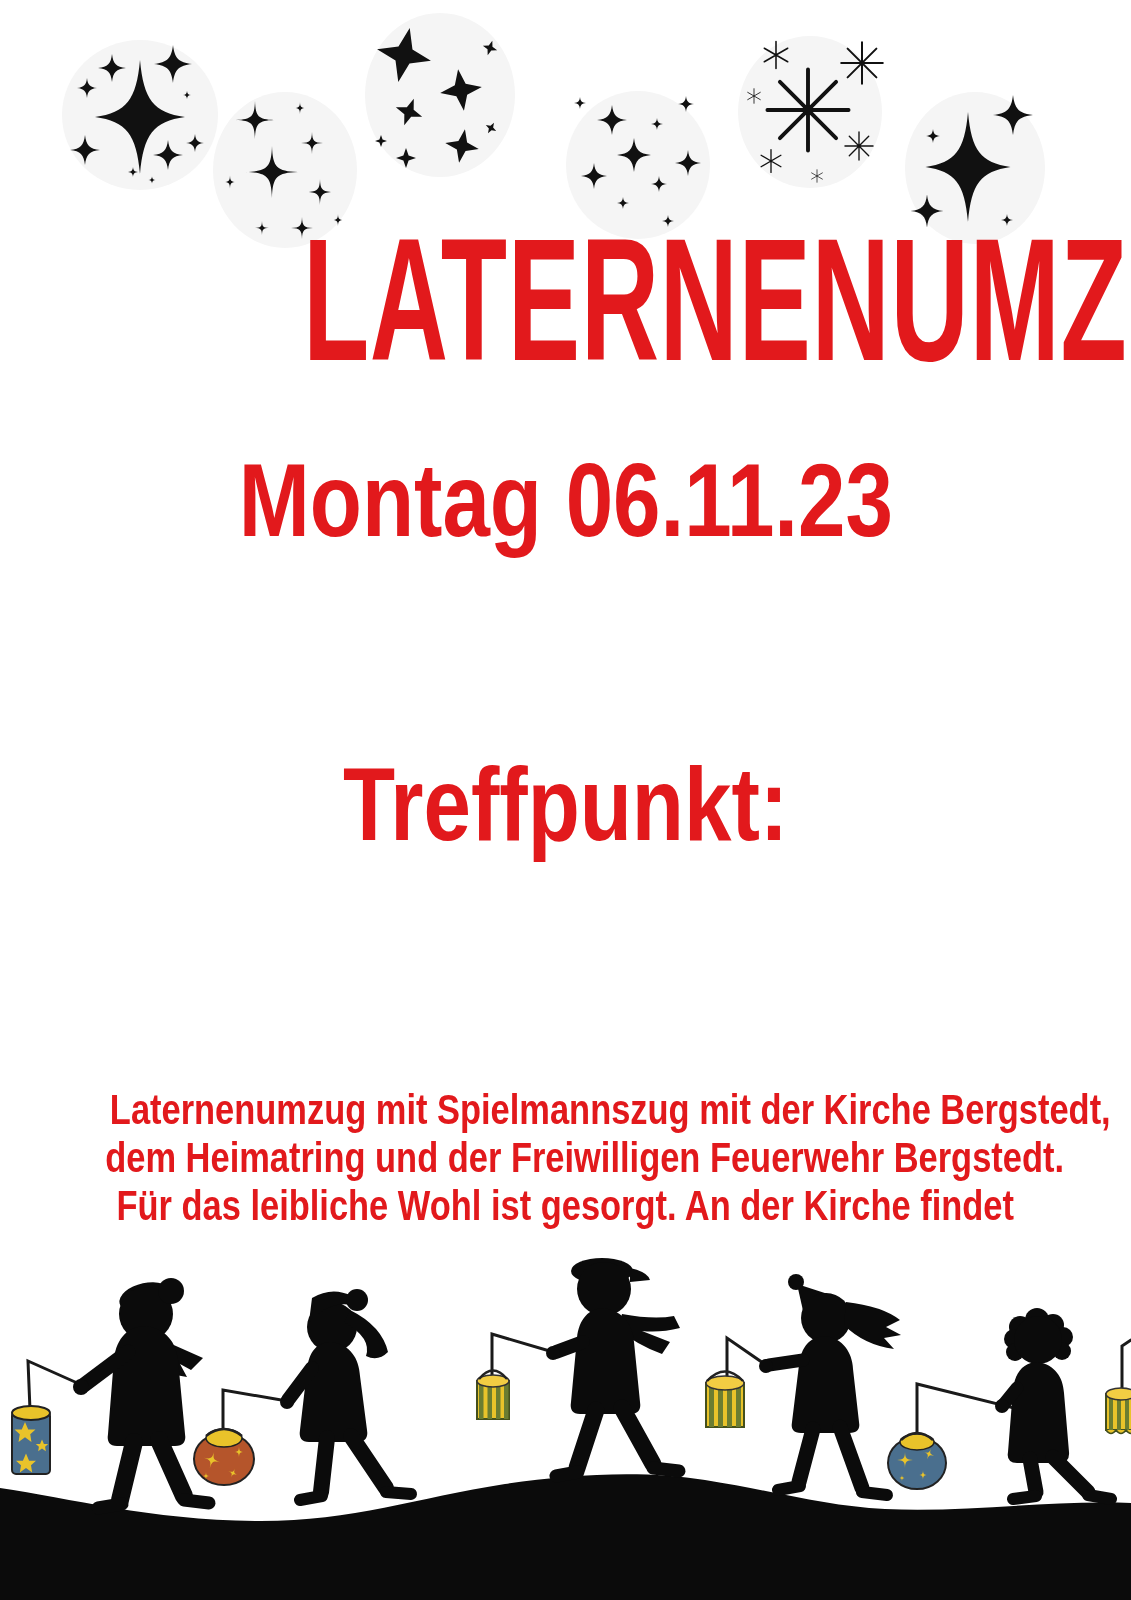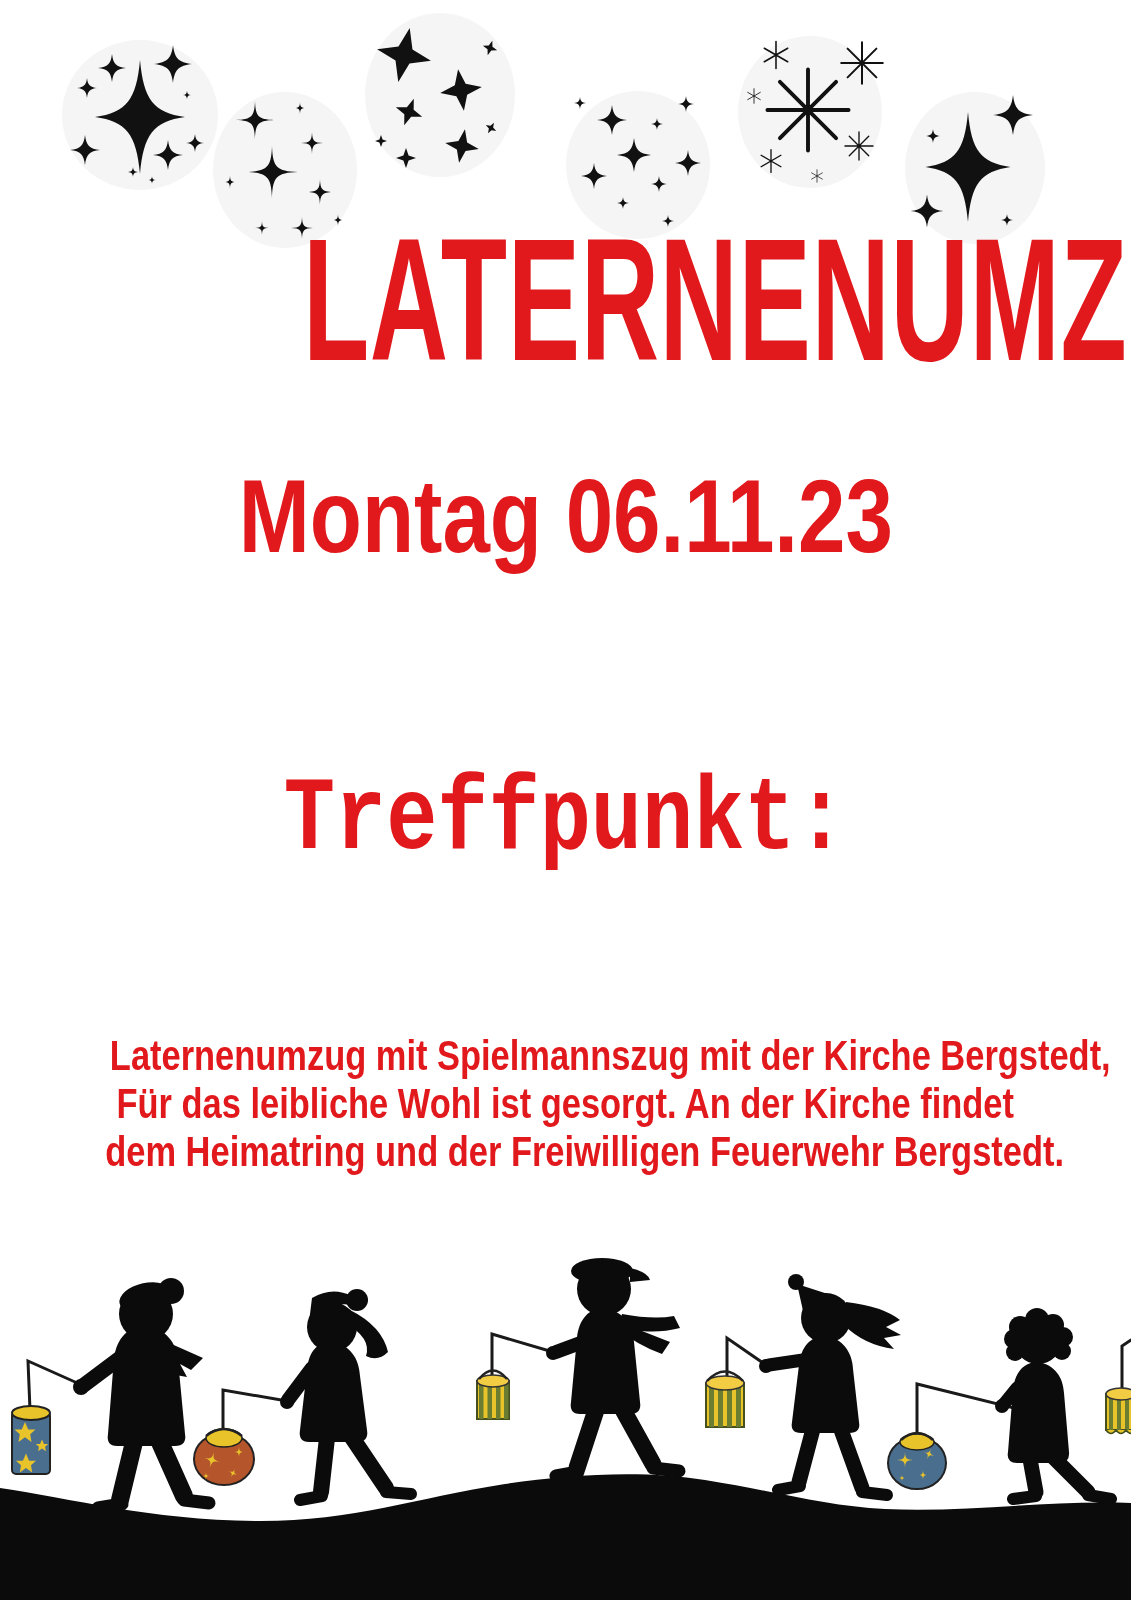--- a/index.html
+++ b/index.html
@@ -23,23 +23,23 @@
   .star{fill:var(--star-black);}
   .astk{stroke:var(--star-black);fill:none;}
   .blob{fill:#f5f5f5;}
   .cx{display:inline-block;white-space:nowrap;transform:scaleX(0.82);}
   .title{
     position:absolute;top:212px;left:0;width:100%;margin:0;
     text-align:center;font-size:175px;line-height:1;letter-spacing:1px;
   }
   .title .cx{transform:scaleX(0.62);}
   .block{position:absolute;left:0;width:100%;text-align:center;}
-  .when{top:464px;font-size:104px;line-height:1.0;}
-  .meet{top:768px;font-size:104px;line-height:1.0;font-family:Liberation Mono, monospace;}
-  .desc{top:1032px;font-size:42px;line-height:1.14;}
+  .when{top:448px;font-size:104px;line-height:1.0;}
+  .meet{top:752px;font-size:104px;line-height:1.0;}
+  .desc{top:1086px;font-size:42px;line-height:1.14;}
   .scene{position:absolute;left:0;bottom:0;width:1131px;height:370px;}
   .sil{fill:var(--silhouette);}
   .limb{stroke:var(--silhouette);stroke-linecap:round;fill:none;}
   .stick{stroke:#1a1a1a;stroke-width:3;fill:none;stroke-linecap:round;}
   .lan-outline{stroke:#222222;}
 </style>
 </head>
 <body>
 
 <div class="poster">
@@ -137,22 +137,22 @@
   <div class="block when">
     <div><span class="cx">Montag 06.11.23</span></div>
   </div>
 
   <div class="block meet">
     <div><span class="cx">Treffpunkt:</span></div>
   </div>
 
   <div class="block desc">
     <div><span class="cx">Laternenumzug mit Spielmannszug mit der Kirche Bergstedt,</span></div>
+    <div><span class="cx">dem Heimatring und der Freiwilligen Feuerwehr Bergstedt.</span></div>
     <div><span class="cx">Für das leibliche Wohl ist gesorgt. An der Kirche findet</span></div>
-    <div><span class="cx">dem Heimatring und der Freiwilligen Feuerwehr Bergstedt.</span></div>
   </div>
 
   <svg class="scene" viewBox="0 0 1131 370" aria-hidden="true">
 
     <path class="sil" d="M0,258 C70,268 150,290 255,291 C350,292 415,268 505,254 C570,244 645,240 705,250 C780,262 825,276 885,279 C965,283 1045,270 1131,273 L1131,370 L0,370 Z"></path>
 
     <path class="stick" d="M30,180 L28,131 L84,156"></path>
     <path class="stick" d="M223,200 L223,160 L287,171"></path>
     <path class="stick" d="M492,149 L492,104 L553,122"></path>
     <path class="stick" d="M727,150 L727,108 L766,135"></path>

